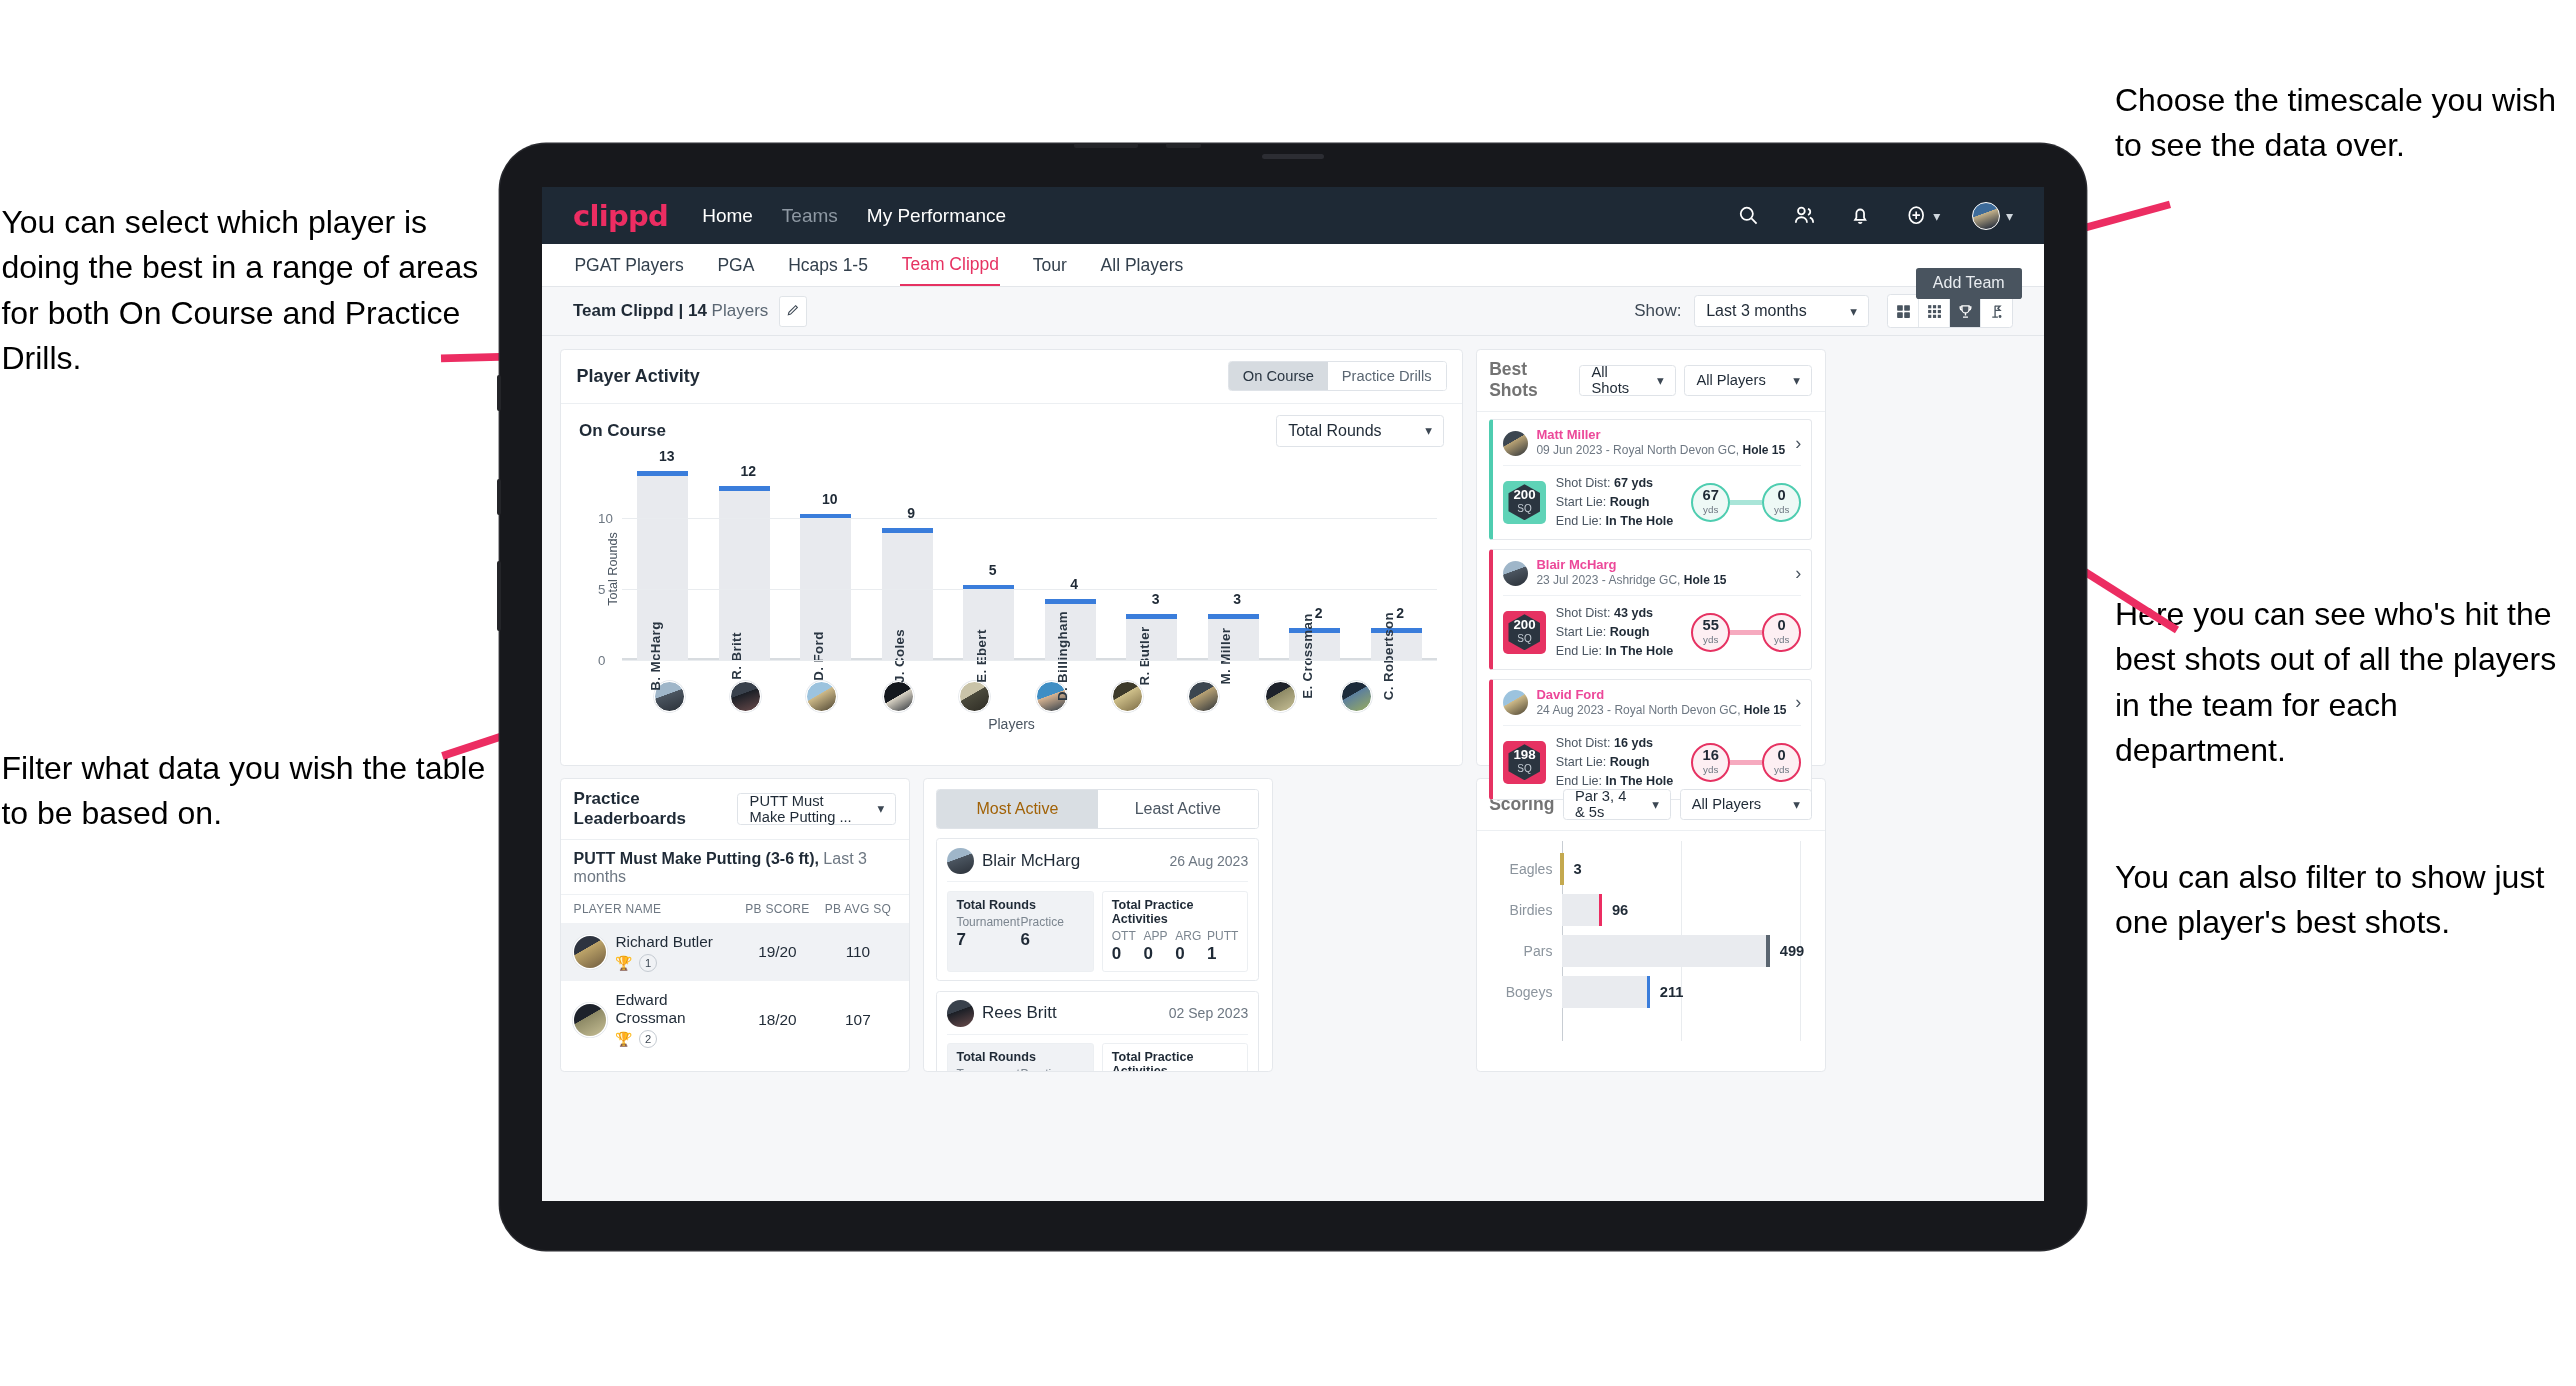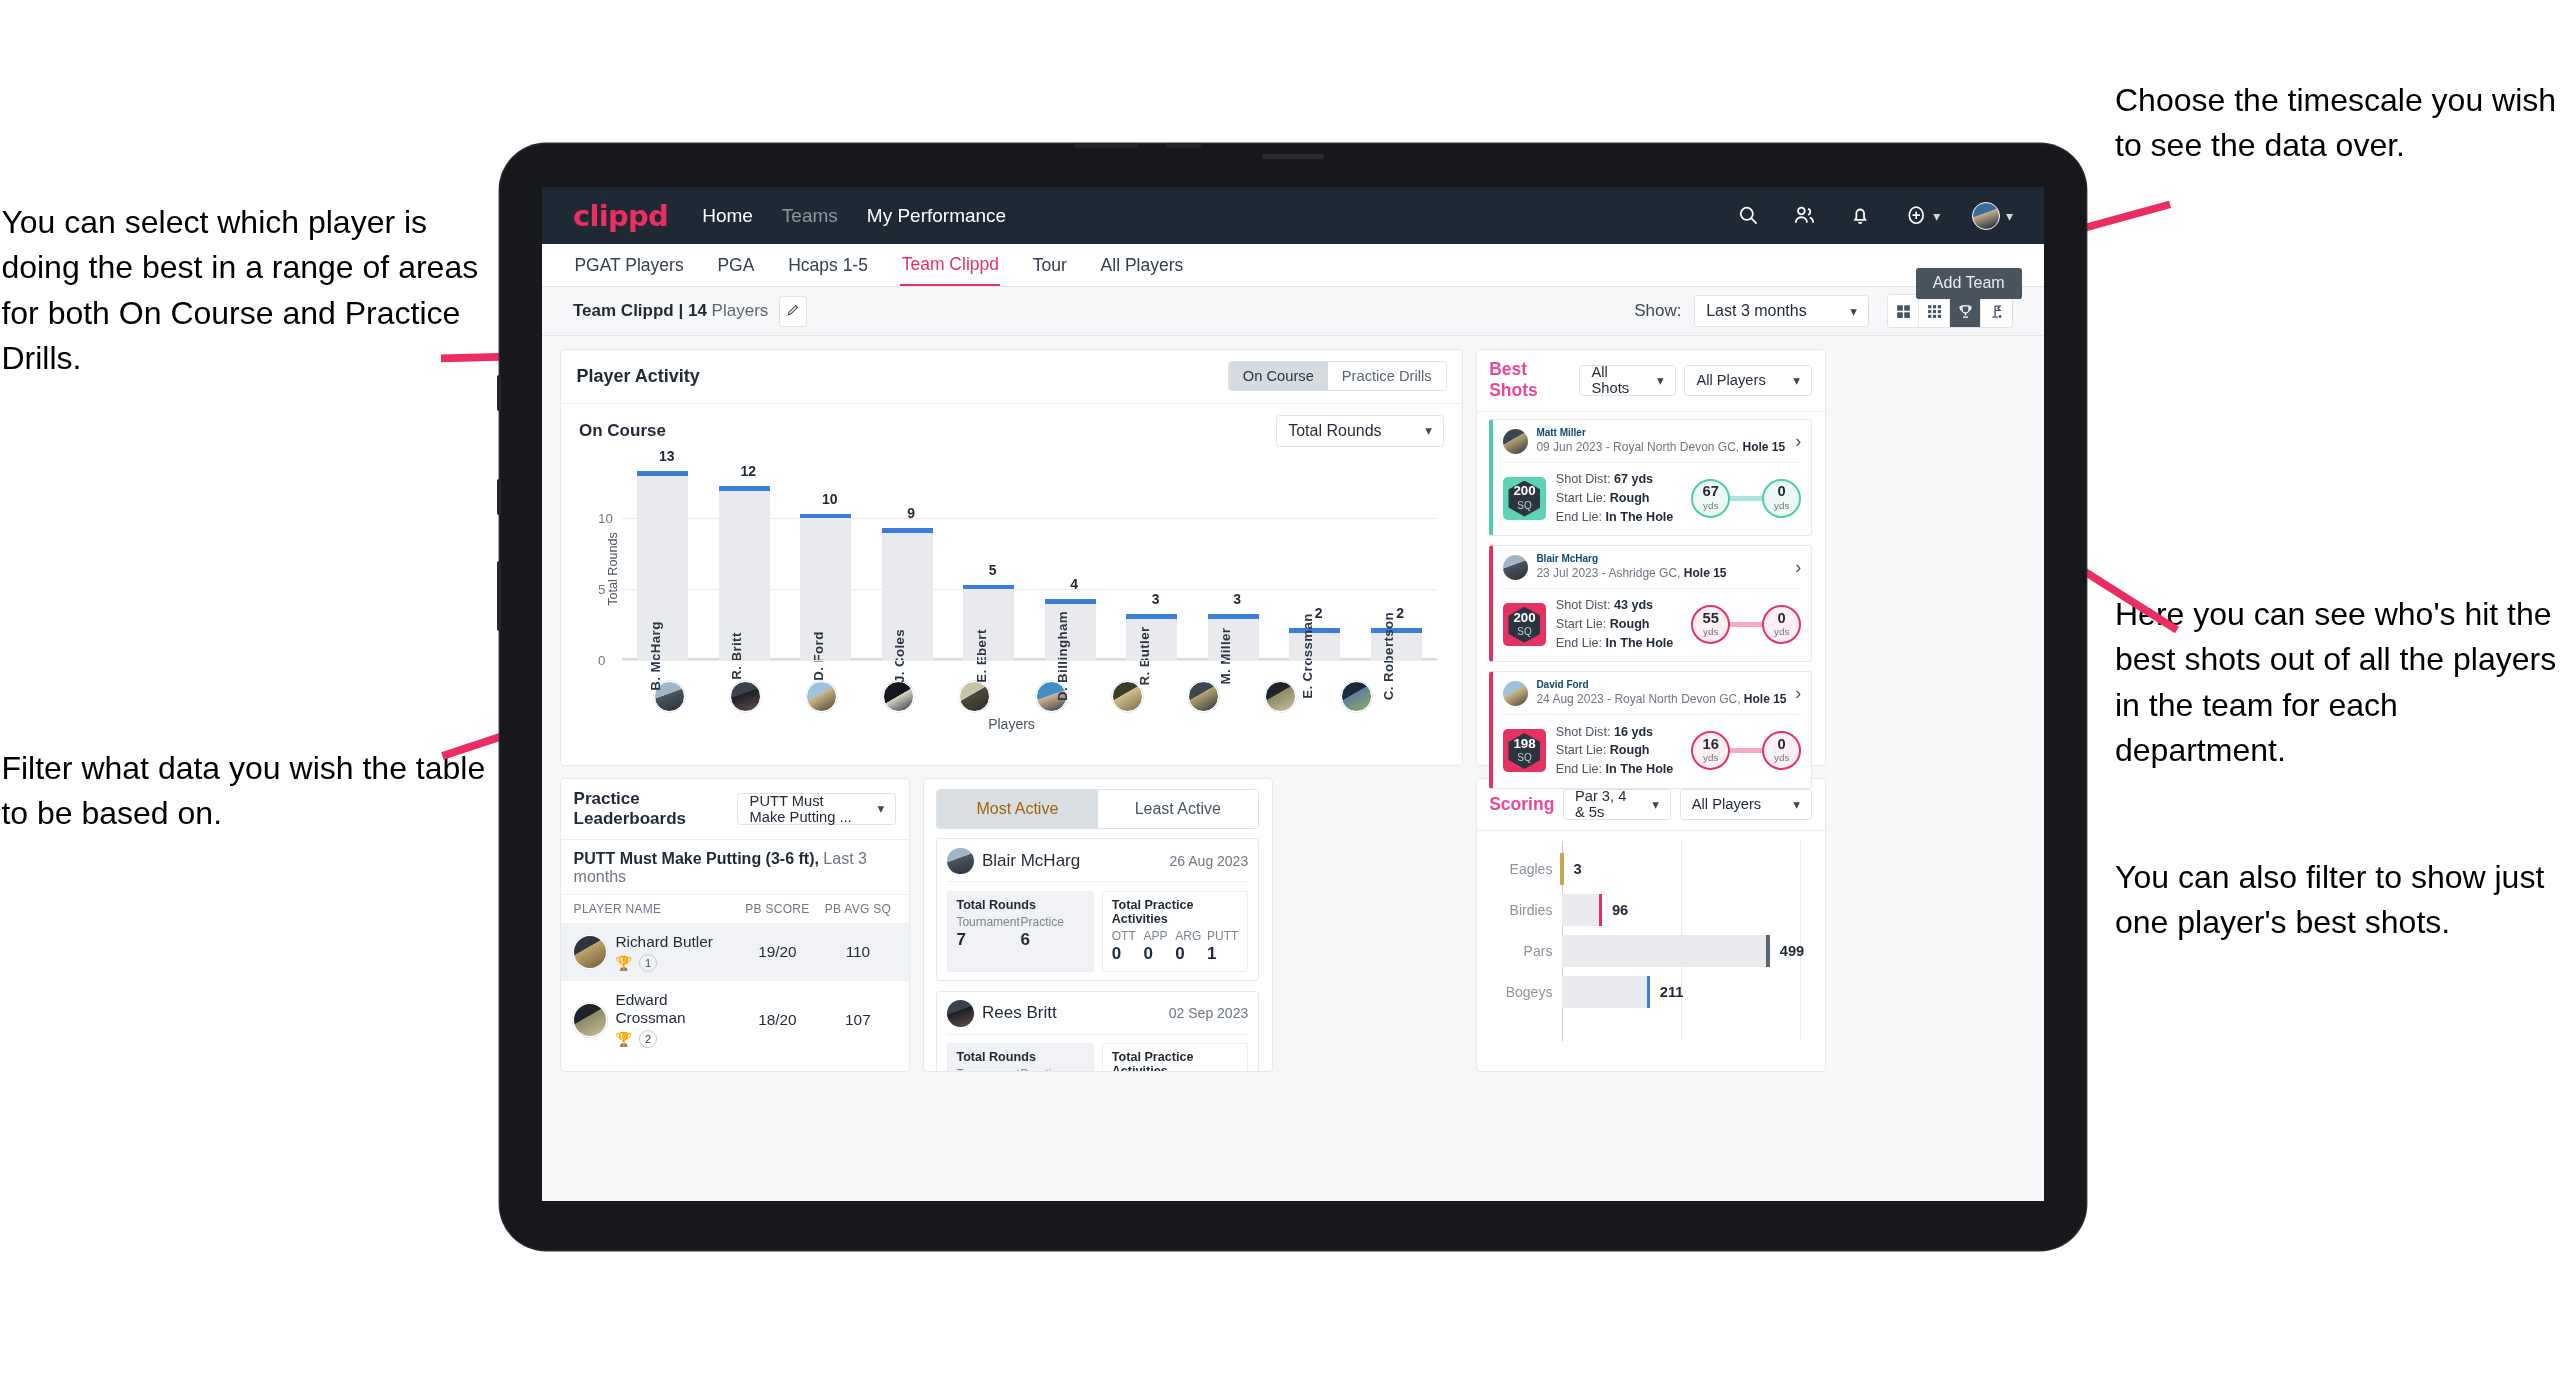--- a/index.html
+++ b/index.html
@@ -160,32 +160,32 @@
     font-size: 13.3px; color: #2a3642; font-weight: 700; white-space: nowrap;
     letter-spacing: 0.4px;
   }
   .avatar-row { display: flex; justify-content: space-around; padding: 2.8px 49px 0 52px; }
   .av { width: 31px; height: 31px; border-radius: 50%; border: 1.4px solid #fff; box-shadow: 0 0 0 0.7px #dfe3e8; }
   .xaxis-title { text-align: center; font-size: 14px; color: #4a5561; margin-top: 4.2px; }
 
   
   #best-shots { height: 417px; }
   .bs-head { padding: 9.8px 12.6px; gap: 8.4px; }
-  .bs-title { font-size: 17.5px; color: #ec4899; font-weight: 700; }
+  .bs-title { font-size: 17.5px; color: #737373; font-weight: 700; }
   #allshots-select { width: 105px; height: 31px; font-size: 14.7px; }
   #allplayers-select { width: 140px; height: 31px; font-size: 14.7px; }
   .shot-list { padding: 7px 12.6px; display: flex; flex-direction: column; gap: 9px; }
   .shot-card {
     border: 0.7px solid #e5e8ec; border-radius: 3.5px; border-left: 4.9px solid #e63262;
     background: #fff; padding: 7px 9.8px 8.4px 9.8px; position: relative;
   }
   .shot-card.teal { border-left-color: #4ecdb0; }
   .sc-top { display: flex; align-items: center; gap: 8.4px; padding-bottom: 6.3px; border-bottom: 0.7px solid #eef1f4; }
   .sc-av { width: 25px; height: 25px; border-radius: 50%; flex: 0 0 auto; }
-  .sc-name { font-size: 10px; color: #0c4a6e; font-weight: 700; line-height: 1.25; }
+  .sc-name { font-size: 13px; color: #ec4899; font-weight: 700; line-height: 1.25; }
   .sc-meta { font-size: 12px; color: #6d7782; line-height: 1.3; }
   .sc-meta b { color: #1f2a36; }
   .sc-chev { margin-left: auto; font-size: 18px; color: #4a5561; }
   .sc-body { display: flex; align-items: center; gap: 9.8px; padding-top: 7.7px; }
   .sq-badge {
     width: 43px; height: 43px; border-radius: 4.9px; background: #e63262;
     display: flex; align-items: center; justify-content: center; flex: 0 0 auto;
   }
   .sq-badge.teal { background: #5fd3b7; }
   .hex {

